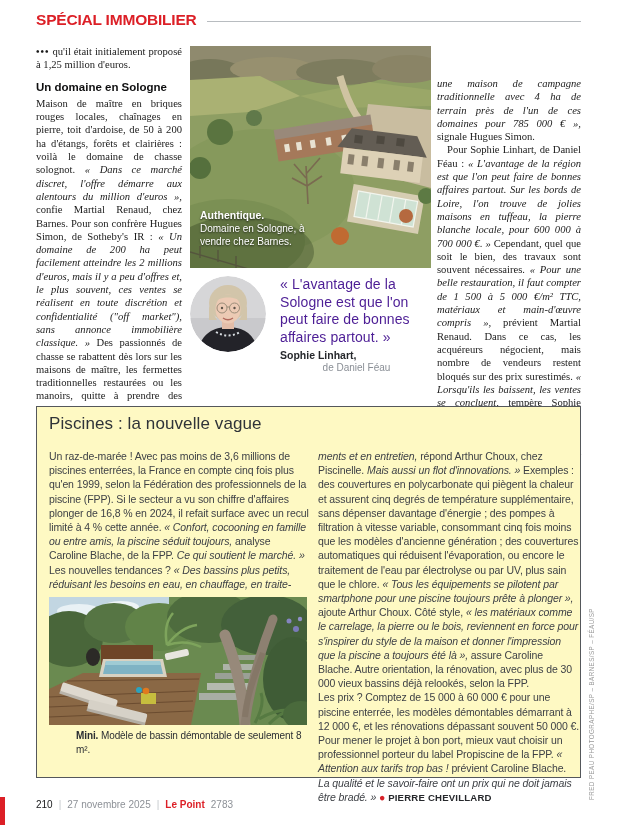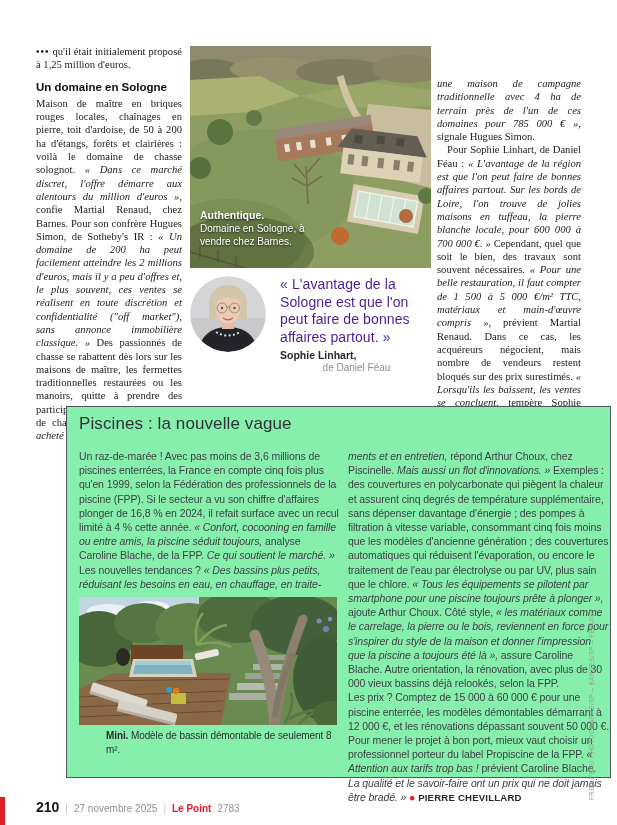--- a/index.html
+++ b/index.html
@@ -33,50 +33,54 @@
 
   
   .pullquote{position:absolute;left:190px;top:276px;width:243px;display:flex;gap:14px;}
   .portrait{width:76px;height:76px;border-radius:50%;overflow:hidden;flex:none;}
   .pq-text{margin:0;font-size:14px;line-height:17.5px;color:#4c1d95;letter-spacing:.1px;}
   .pq-author{margin:3px 0 0;font-size:10.5px;font-weight:700;color:#26282c;}
   .pq-role{margin:1px 0 0;font-size:10px;color:#8a8f96;text-align:center;}
 
   
   .box{position:absolute;left:36px;top:406px;width:545px;height:372px;
-       border:1px solid #54575b;box-sizing:border-box;background:#86efac;margin-left:30px;}
+       border:1px solid #54575b;box-sizing:border-box;background:#fef9c3;}
   .box-title{position:absolute;left:12px;top:7px;margin:0;font-size:17px;font-weight:400;
              color:#2f3338;letter-spacing:.1px;}
   .box-col{position:absolute;top:42px;width:262px;font-size:10.5px;line-height:14.2px;
            color:#3e4146;letter-spacing:-0.1px;}
   .box-left{left:12px;}
   .box-right{left:281px;}
   .box-p{margin:0;}
   .pool{margin:6px 0 0;width:258px;height:128px;}
   .pool svg{display:block;}
   .box-cap{margin:4px 0 0;font-size:10px;color:#2b2e33;padding-left:27px;}
   .byline{font-weight:700;letter-spacing:.2px;color:#26282c;font-size:9.6px;}
 
   
   .credit{position:absolute;left:588px;top:800px;transform:rotate(-90deg);transform-origin:0 0;
           width:250px;font-size:6.3px;color:#9a9a9a;letter-spacing:.4px;white-space:nowrap;}
 
   
   .footer{position:absolute;left:36px;top:799px;display:flex;gap:6px;align-items:baseline;
           font-size:10px;color:#8d9197;}
-  .f-num{font-weight:700;color:#17181a;font-size:14px;}
+  .f-num{font-weight:400;color:#17181a;font-size:10px;}
   .f-mag{font-weight:800;color:#dc1f26;}
   .f-sep{color:#c4c8cc;}
   .corner-mark{position:absolute;left:0;top:797px;width:5px;height:28px;background:#dc1f26;}
 </style>
 </head>
 <body>
 
 <div class="page">
 
+  <header class="topbar">
+    <span class="section-title">SPÉCIAL IMMOBILIER</span>
+    <span class="rule"></span>
+  </header>
 
   <div class="col col1">
     <p class="body-p intro"><span class="marker">•••</span> <span>qu'il était initialement proposé à 1,25 million d'euros.</span></p>
     <h3 class="subhead">Un domaine en Sologne</h3>
     <p class="body-p"><span>Maison de maître en briques rouges locales, chaînages en pierre, toit d'ardoise, de 50 à 200 ha d'étangs, forêts et clairières : voilà le domaine de chasse solognot. </span><span style="font-style: italic;">« Dans ce marché discret, l'offre démarre aux alentours du million d'euros », </span><span>confie Martial Renaud, chez Barnes. Pour son confrère Hugues Simon, de Sotheby's IR : </span><span style="font-style: italic;">« Un domaine de 200 ha peut facilement atteindre les 2 millions d'euros, mais il y a peu d'offres et, le plus souvent, ces ventes se réalisent en toute discrétion et confidentialité ("off market"), sans annonce immobilière classique. » </span><span>Des passionnés de chasse se rabattent dès lors sur les maisons de maître, les fermettes traditionnelles restaurées ou les manoirs, quitte à prendre des participations dans des domaines de chasse. </span><span style="font-style: italic;">« Des Parisiens ont acheté</span></p>
   </div>
 
   <figure class="aerial">
     <svg viewBox="0 0 241 222" width="241" height="222">
       <rect width="241" height="222" fill="#8e9e63"></rect>

